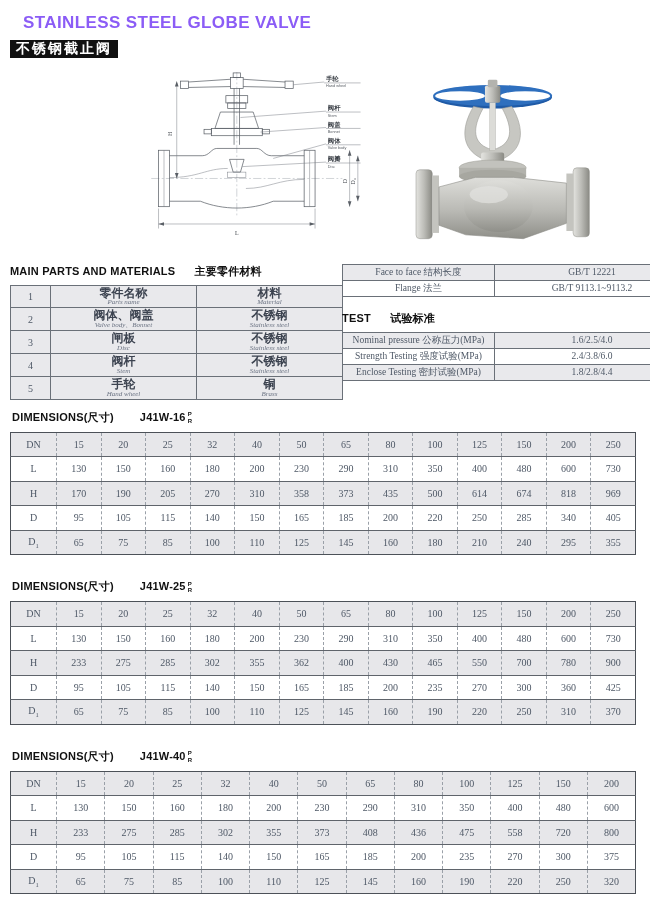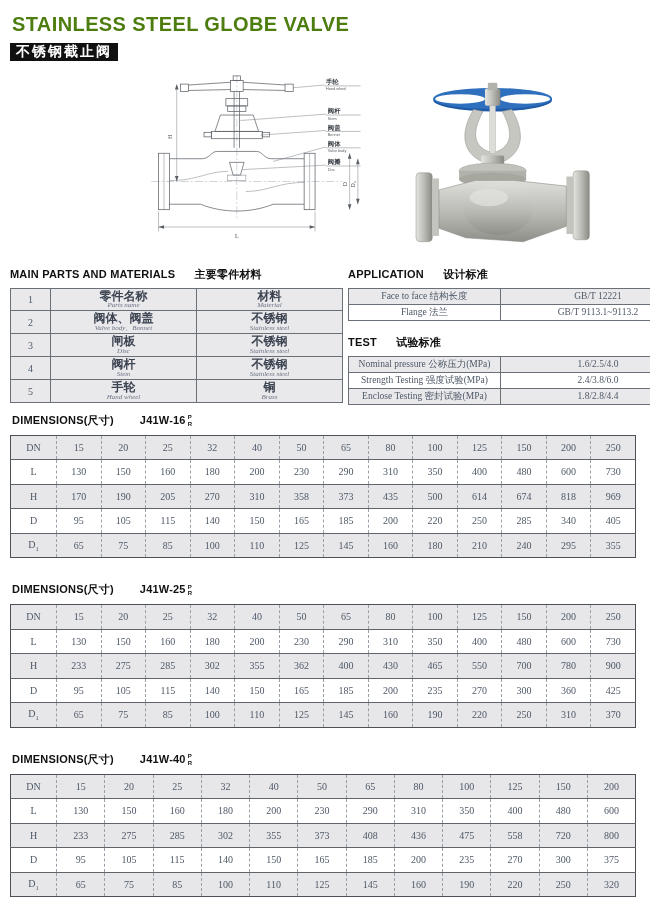--- a/index.html
+++ b/index.html
@@ -4,21 +4,21 @@
 <style>
   * { margin:0; padding:0; box-sizing:border-box; }
   html,body { background:#fff; }
   body {
     width:650px; height:902px; margin:0 auto; position:relative;
     font-family:"Liberation Sans", sans-serif; color:#111; overflow:hidden;
   }
   .page { width:650px; height:902px; padding:8px 8px 0 8px; }
 
   
-  .title-en { color:#4d7c0f; font-size:20px; font-weight:bold; letter-spacing:.4px; margin:5px 0 6px 4px; }
+  .title-en { color:#8b5cf6; font-size:17px; font-weight:bold; letter-spacing:.4px; margin:5px 0 6px 15px; }
   .title-cn-wrap { margin-left:2px; }
   .title-cn { display:inline-block; background:#101010; color:#fff; font-weight:bold;
     font-size:14px; line-height:1.25; padding:0 6px; letter-spacing:2px; }
 
   
   .figures { display:flex; justify-content:space-between; align-items:flex-start;
     padding:14px 14px 4px 118px; height:204px; }
   .drawing { width:258px; height:182px; }
   .photo { width:226px; height:182px; margin-right:8px; }
   .d-line { stroke:#5a5f66; stroke-width:.8; fill:none; }
@@ -31,21 +31,21 @@
   
   .sec-head { font-size:11px; font-weight:bold; color:#111; letter-spacing:.2px; margin-bottom:6px; }
   .sec-head .cn { margin-left:16px; }
   .dim-head { margin:0 0 7px 2px; }
   .dim-head .h-model { margin-left:26px; }
   .stack { display:inline-flex; flex-direction:column; vertical-align:middle;
     margin-left:2px; line-height:1; }
   .stack span { font-size:6px; font-weight:bold; line-height:1.1; }
 
   
-  .mid { display:flex; justify-content:space-between; align-items:flex-start; padding:2px 6px 0 2px; height:124px; }
+  .mid { display:flex; align-items:flex-start; padding:2px 6px 0 2px; height:124px; }
   .parts-block { width:332px; }
   .parts-table { width:332px; border-collapse:collapse; table-layout:fixed; border:1.6px solid #4c5158; }
   .parts-table td { border:1px solid #6a7078; text-align:center; vertical-align:middle;
     background:#e9e9ec; padding:1px 0; height:16px; }
   .parts-table td.num { font-family:"Liberation Serif", serif; font-size:10px; color:#4e5866; }
   .parts-table .cn { font-size:12px; color:#3c4350; font-weight:bold; line-height:1.05;
     font-family:Liberation Serif, serif; }
   .parts-table .en { font-size:7px; color:#6b7383; line-height:1.05; font-family:"Liberation Serif", serif;font-style:italic; }
 
   .right-col { width:288px; }
@@ -292,24 +292,20 @@
               <td>
                 <div class="cn">铜</div>
                 <div class="en">Brass</div>
               </td>
             </tr>
           </tbody>
       </table>
     </div>
 
     <div class="right-col">
-      <div class="sec-head">
-        <span>APPLICATION</span>
-        <span class="cn">设计标准</span>
-      </div>
       <table class="kv-table">
         <tbody>
             <tr class="shade">
               <td class="kv-label">Face to face 结构长度</td>
               <td class="kv-value">GB/T 12221</td>
             </tr>
             <tr>
               <td class="kv-label">Flange 法兰</td>
               <td class="kv-value">GB/T 9113.1~9113.2</td>
             </tr>

